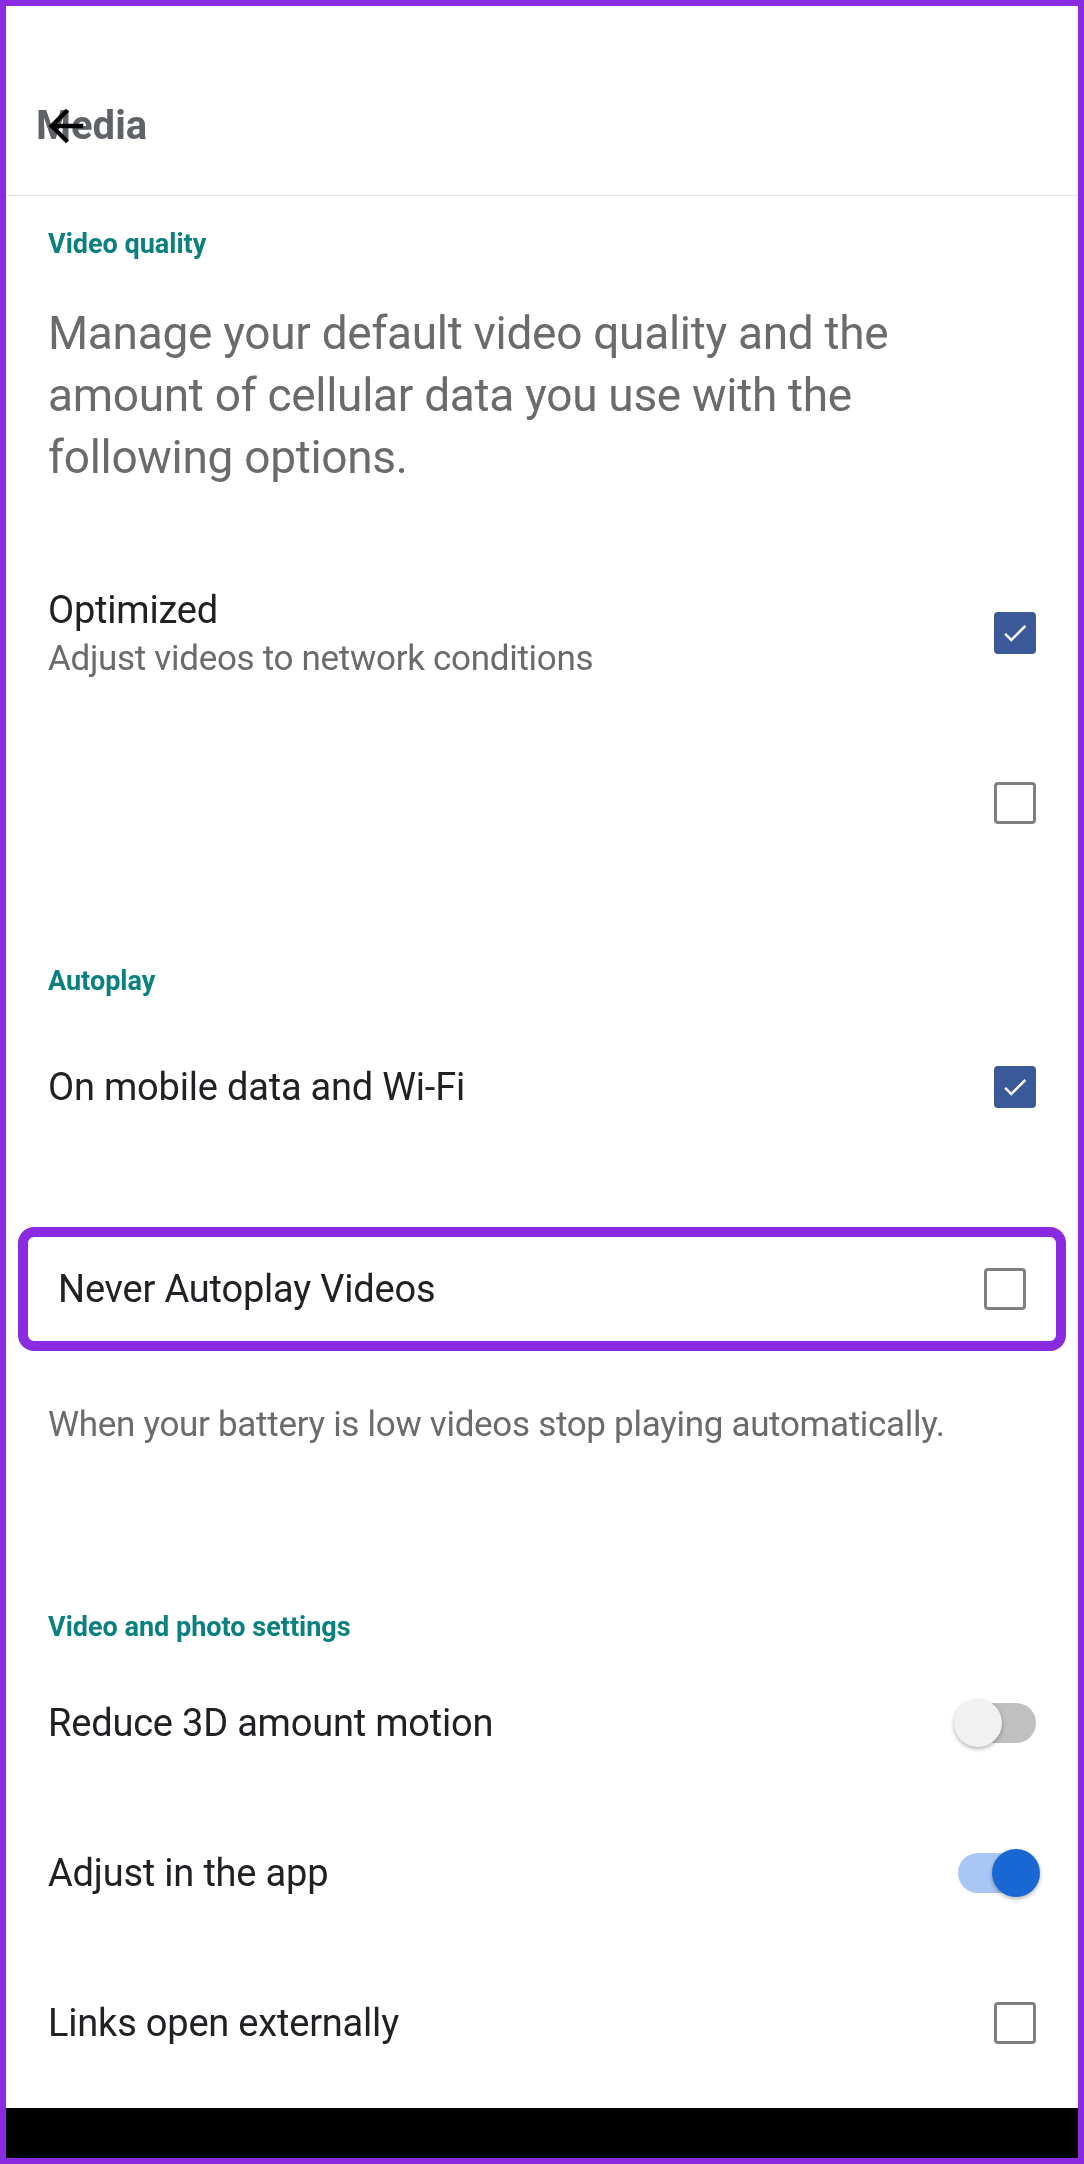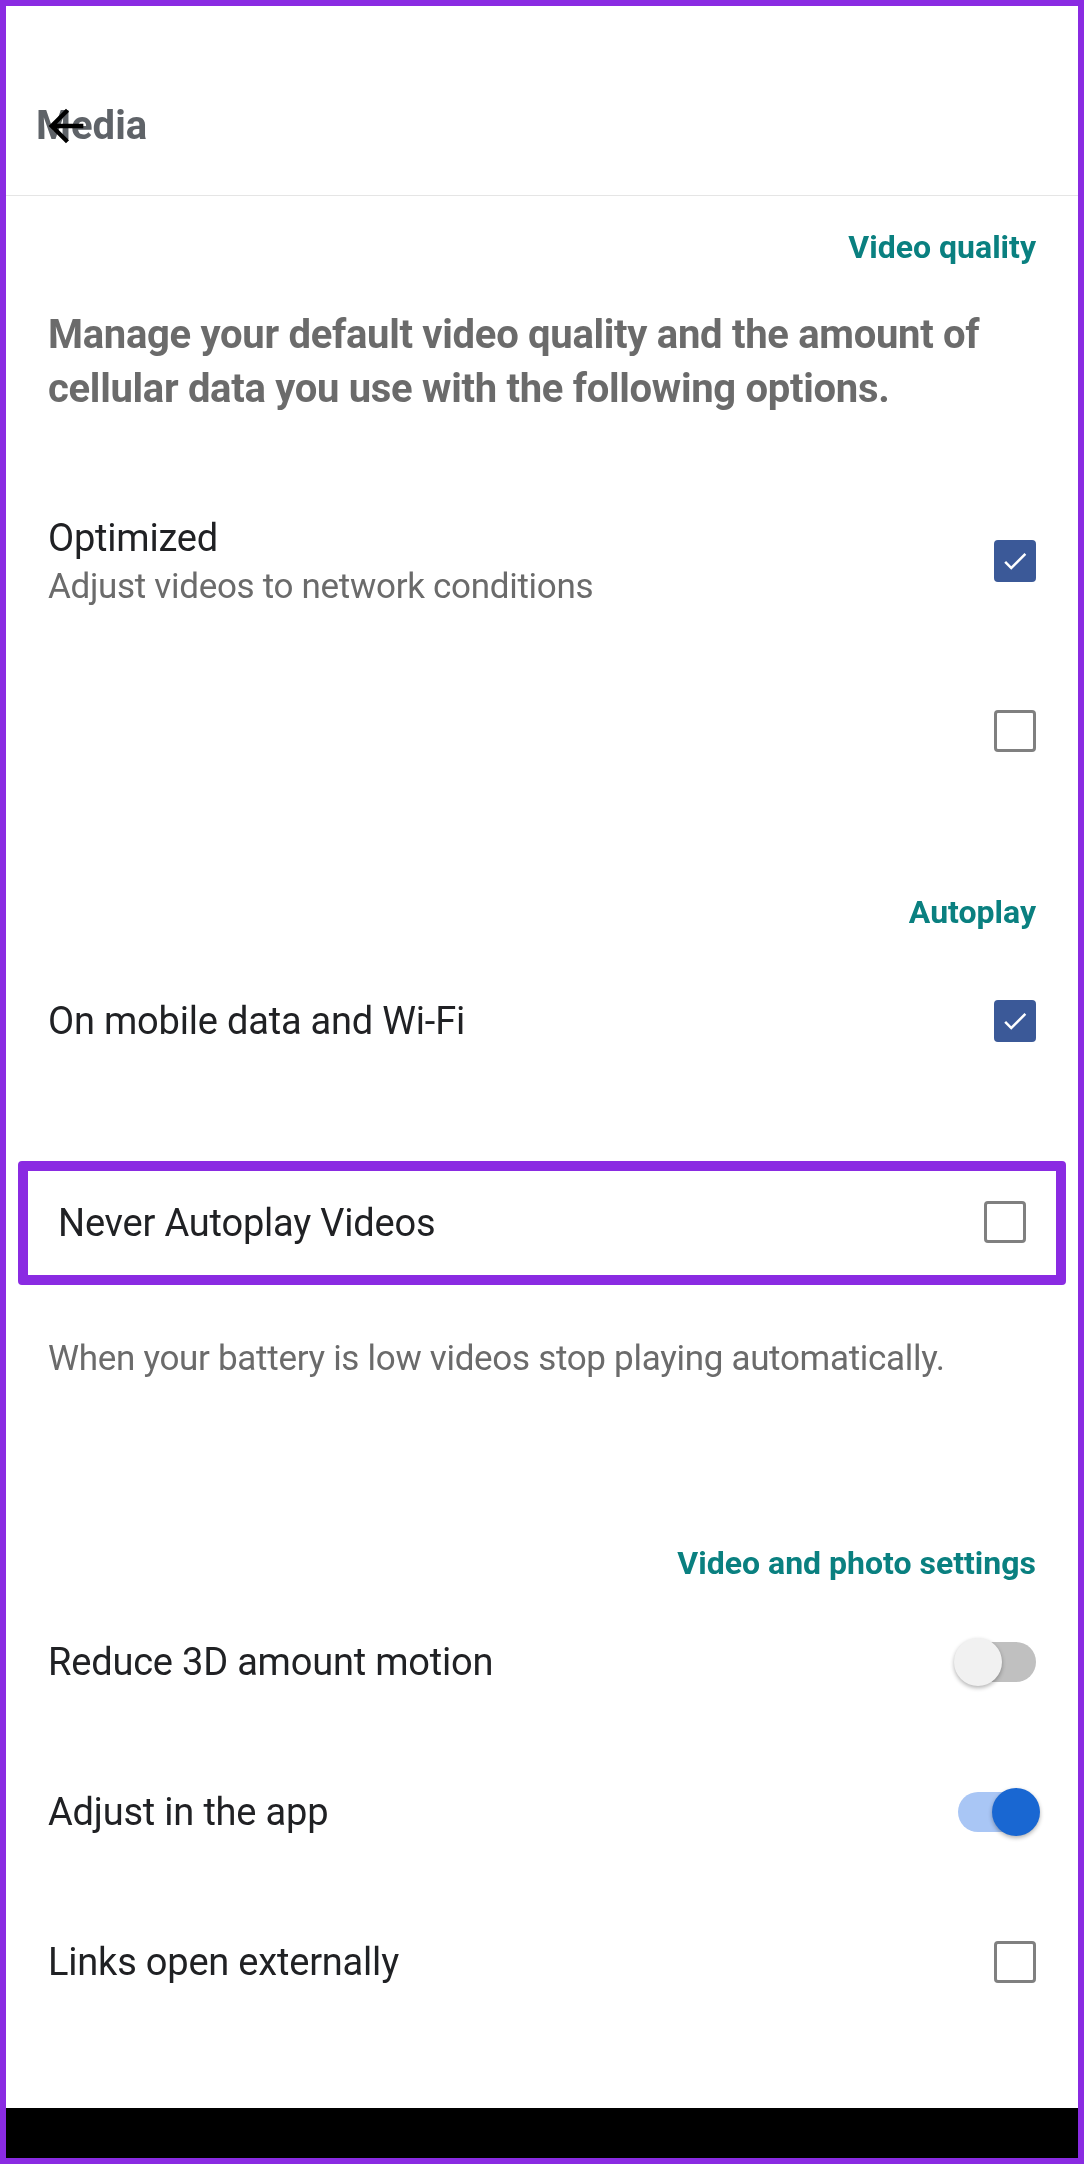--- a/index.html
+++ b/index.html
@@ -44,32 +44,30 @@
       text-align: left;
       font-size: 40px;
       font-weight: 700;
       color: #5f6368;
     }
     .content {
       padding: 20px 42px 0;
     }
     .section-title {
       color: #0a8080;
-      font-size: 32px;
+      font-size: 27px;
       font-weight: 700;
       margin-top: 12px;
-      text-align: right;
     }
     .section-desc {
       color: #6b6b6b;
-      font-size: 40px;
+      font-size: 46px;
       line-height: 1.35;
       margin-top: 42px;
       letter-spacing: -0.3px;
-      font-weight: bold;
     }
     .setting-row {
       display: flex;
       align-items: center;
       justify-content: space-between;
       min-height: 100px;
     }
     .setting-text-col {
       display: flex;
       flex-direction: column;
@@ -130,26 +128,26 @@
     .toggle.on .toggle-knob {
       background: #1967d2;
       right: -4px;
     }
     .toggle.off .toggle-knob {
       background: #f1f1f1;
       left: -4px;
     }
     .highlighted-row {
       border: 10px solid #8a2be2;
-      border-radius: 4px;
+      border-radius: 16px;
       margin-left: -30px;
       margin-right: -30px;
       padding: 30px 30px;
       display: flex;
-      align-items: flex-start;
+      align-items: center;
       justify-content: space-between;
     }
     .footnote {
       color: #6b6b6b;
       font-size: 35px;
       line-height: 1.35;
       letter-spacing: -0.3px;
     }
     .black-bar {
       position: absolute;

